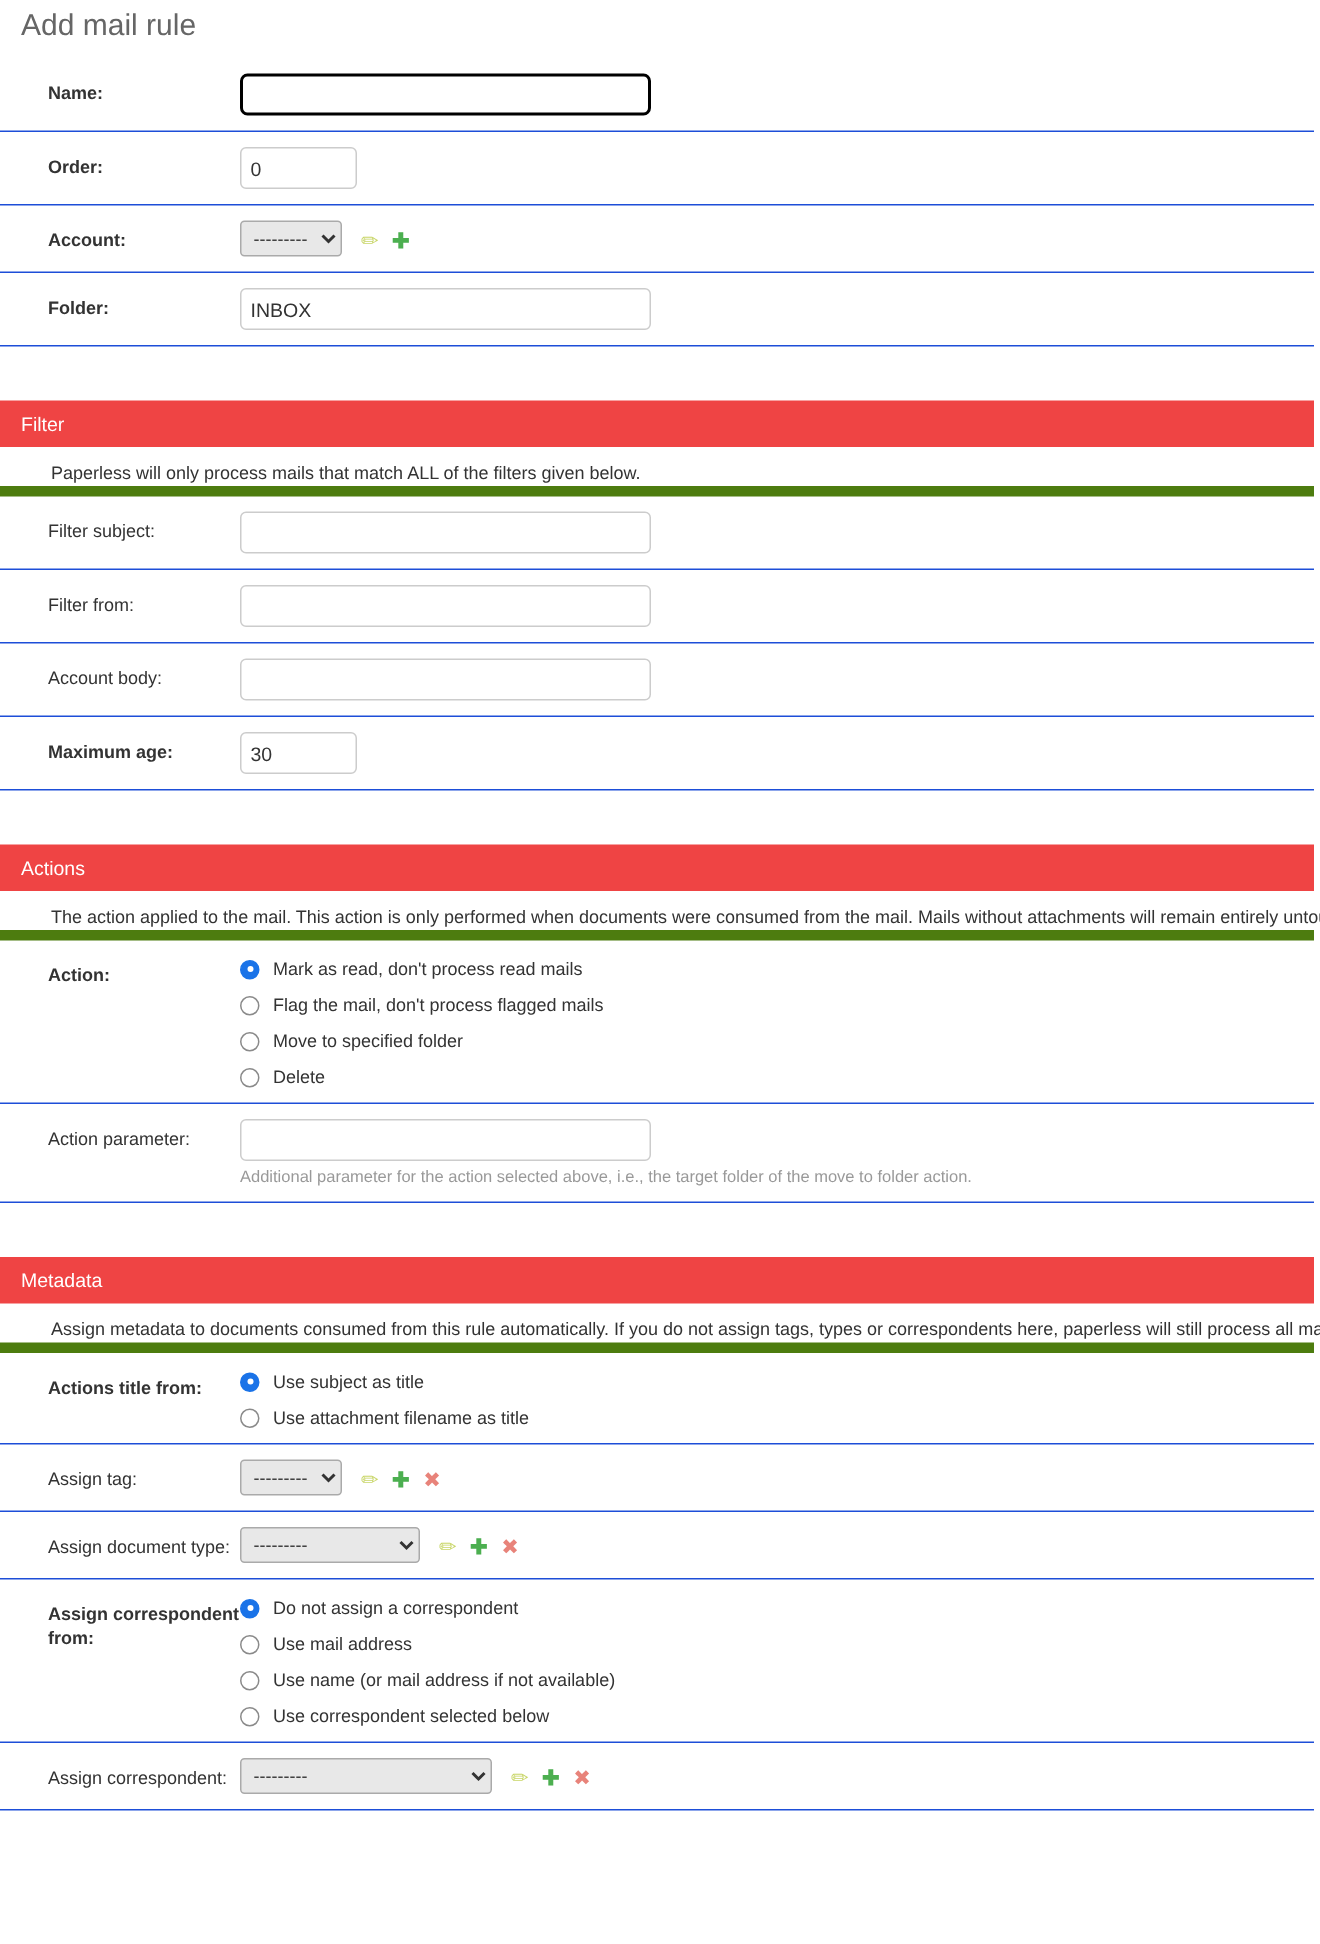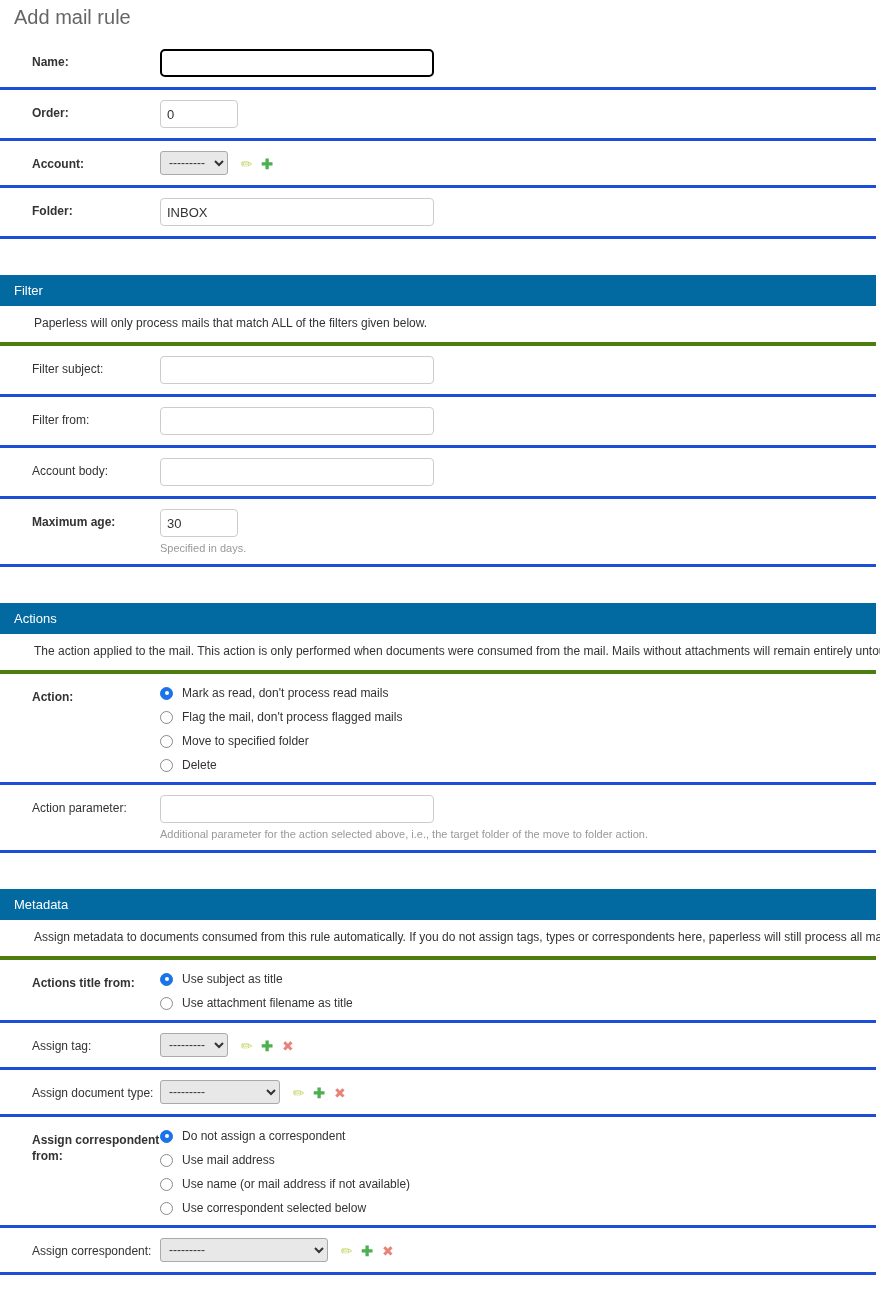--- a/index.html
+++ b/index.html
@@ -24,21 +24,21 @@
     font-weight: 400;
     color: #666666;
     padding: 6px 0 10px 14px;
     margin: 0;
   }
   
   .form-row {
     position: relative;
     display: flex;
     align-items: flex-start;
-    border-bottom: 3px solid #1d4ed8;
+    border-bottom: 1px solid #1d4ed8;
     padding: 10px 0 10px 0;
     min-height: 30px;
     box-sizing: border-box;
   }
   .row-label {
     width: 160px;
     flex: 0 0 160px;
     padding-left: 32px;
     padding-top: 5px;
     box-sizing: border-box;
@@ -104,31 +104,31 @@
   .icon-edit { color: #c9d66a; }
   .icon-add { color: #4caf50; font-weight: bold; }
   .icon-del { color: #e8837a; }
 
   .help-text {
     font-size: 11px;
     color: #999999;
     margin-top: 5px;
   }
   .section-head {
-    background: #0369a1;
+    background: #ef4444;
     color: #ffffff;
     font-size: 13px;
     padding: 8px 0 8px 14px;
     margin-top: 18px;
   }
   .section-desc {
     font-size: 12px;
     color: #333333;
-    padding: 10px 0 12px 34px;
-    border-bottom: 4px solid #4d7c0f;
+    padding: 10px 0 2px 34px;
+    border-bottom: 7px solid #4d7c0f;
     white-space: nowrap;
   }
   .radio-list {
     display: flex;
     flex-direction: column;
     gap: 10px;
     padding-top: 2px;
   }
   .radio-item {
     display: flex;
@@ -229,21 +229,20 @@
     <div class="row-label">Account body:</div>
     <div class="row-field">
       <input type="text" class="wide" value="" style="">
     </div>
   </div>
 
   <div class="form-row">
     <div class="row-label bold">Maximum age:</div>
     <div class="row-field">
       <input type="text" class="narrow" value="30" style="">
-      <div class="help-text">Specified in days.</div>
     </div>
   </div>
 
   <div class="spacer"></div>
 
   <div class="section-head">Actions</div>
   <div class="section-desc">The action applied to the mail. This action is only performed when documents were consumed from the mail. Mails without attachments will remain entirely untouched.</div>
 
   <div class="form-row">
     <div class="row-label bold">Action:</div>

